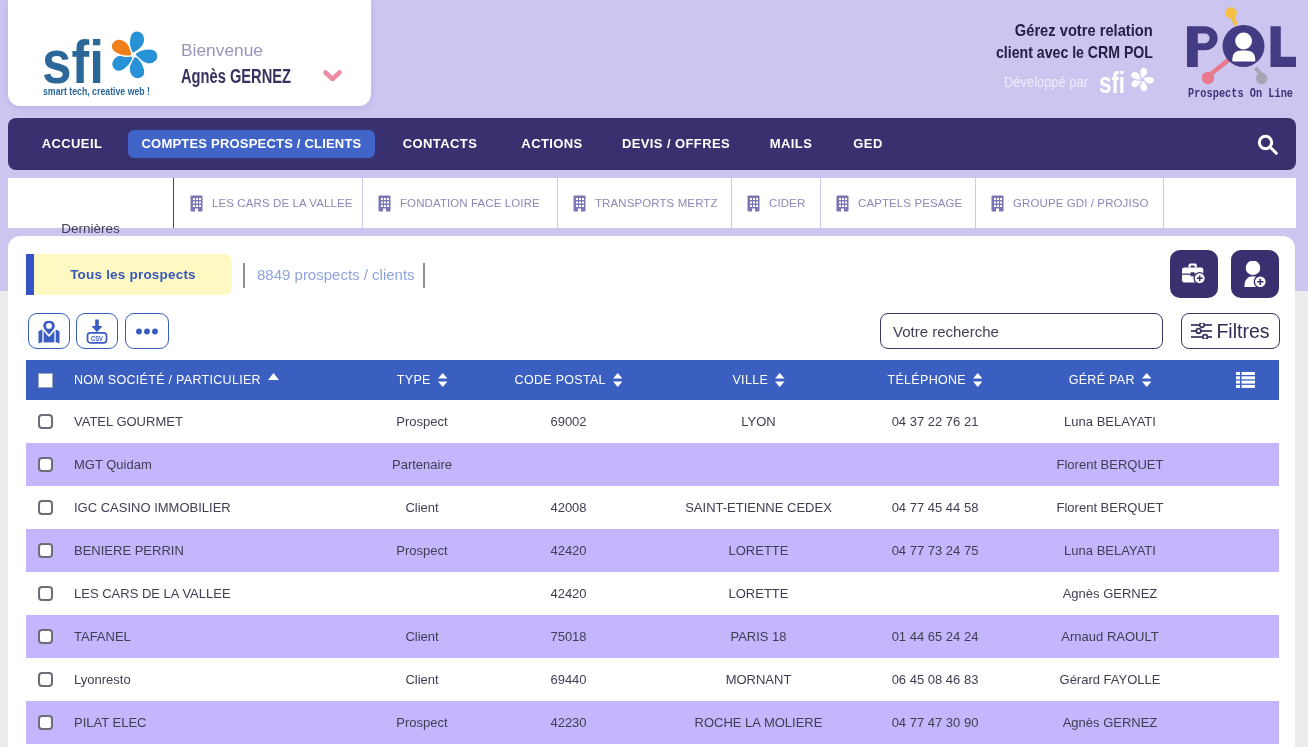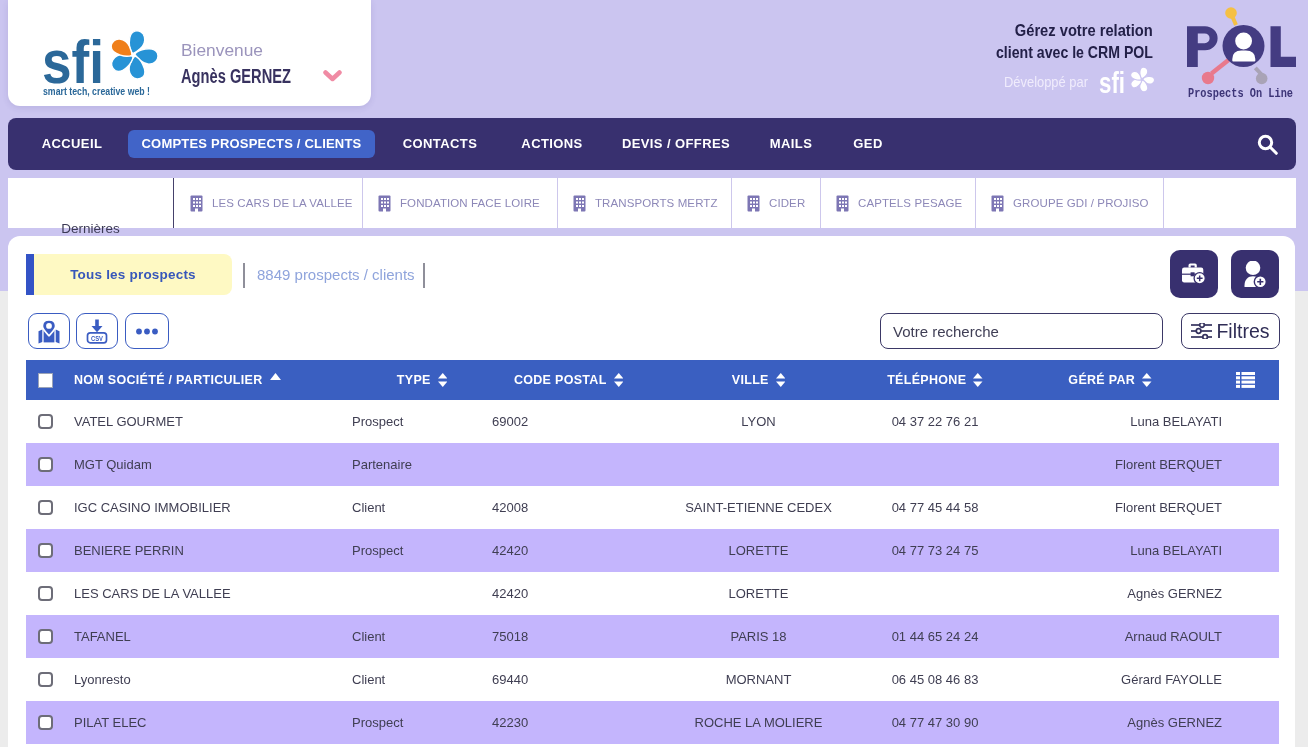--- a/index.html
+++ b/index.html
@@ -29,30 +29,30 @@
   .div1 { position:absolute; left:235px; top:27px; width:2px; height:25px; background:#8f8f9a; }
   .count { position:absolute; left:249px; top:18px; height:41px; line-height:41px; font-size:15px; color:#8fa4dc; }
   .div2 { position:absolute; left:415px; top:27px; width:2px; height:25px; background:#8f8f9a; }
   .sqbtn { position:absolute; top:14px; width:48px; height:48px; background:#38306f; border-radius:10px; display:flex; align-items:center; justify-content:center; }
   .tbtn { position:absolute; top:77px; height:36px; background:#fff; border:1.5px solid #3a5cc2; border-radius:9px; display:flex; align-items:center; justify-content:center; }
   .search { position:absolute; left:872px; top:77px; width:283px; height:36px; border:1.4px solid #3b3866; border-radius:8px; font-family:"Liberation Sans", sans-serif; font-size:15px; color:#3f3e55; padding:0 12px; outline:none; }
   .search::placeholder { color:#3f3e55; opacity:1; }
   .filtres { position:absolute; left:1173px; top:77px; width:99px; height:36px; border:1.4px solid #3b3866; border-radius:8px; display:flex; align-items:center; justify-content:center; gap:4px; font-size:19.5px; color:#2f2c55; }
   
   .table { position:absolute; left:18px; top:124px; width:1253px; }
-  .thead { display:flex; height:40px; background:#3a5fc1; color:#fff; align-items:center; font-size:12.5px; font-weight:bold; letter-spacing:.3px; }
+  .thead { display:flex; height:40px; background:#3a5fc1; color:#fff; align-items:center; font-size:12.5px; font-weight:normal; letter-spacing:.3px; }
   .row { display:flex; height:43px; align-items:center; font-size:13px; color:#3f3e52; }
   .row.alt { background:#c4b5fd; }
   .c0 { width:48px; display:flex; justify-content:flex-start; padding-left:12px; }
   .c1 { width:278px; padding-left:0; display:flex; align-items:center; gap:8px; }
-  .c2 { width:140px; }
-  .c3 { width:153px; }
+  .c2 { width:140px; text-align:center; }
+  .c3 { width:153px; text-align:center; }
   .c4 { width:227px; text-align:center; }
   .c5 { width:126px; text-align:center; }
-  .c6 { width:224px; text-align:right; }
+  .c6 { width:224px; text-align:center; }
   .c7 { width:57px; display:flex; justify-content:flex-start; padding-left:14px; }
   .hgroup { display:inline-flex; align-items:center; gap:7px; justify-content:center; width:100%; }
   .cb { width:15px; height:15px; border:2px solid #6d6d78; border-radius:4px; background:#fff; }
   .hcb { width:15px; height:15px; border:1px solid #9aa3b8; background:#fff; }
 </style>
 </head>
 <body>
 <div class="hero"></div>
 <div class="topcard">
   <svg class="abs" style="left:32px;top:12px" width="120" height="78" viewBox="0 0 120 78">

